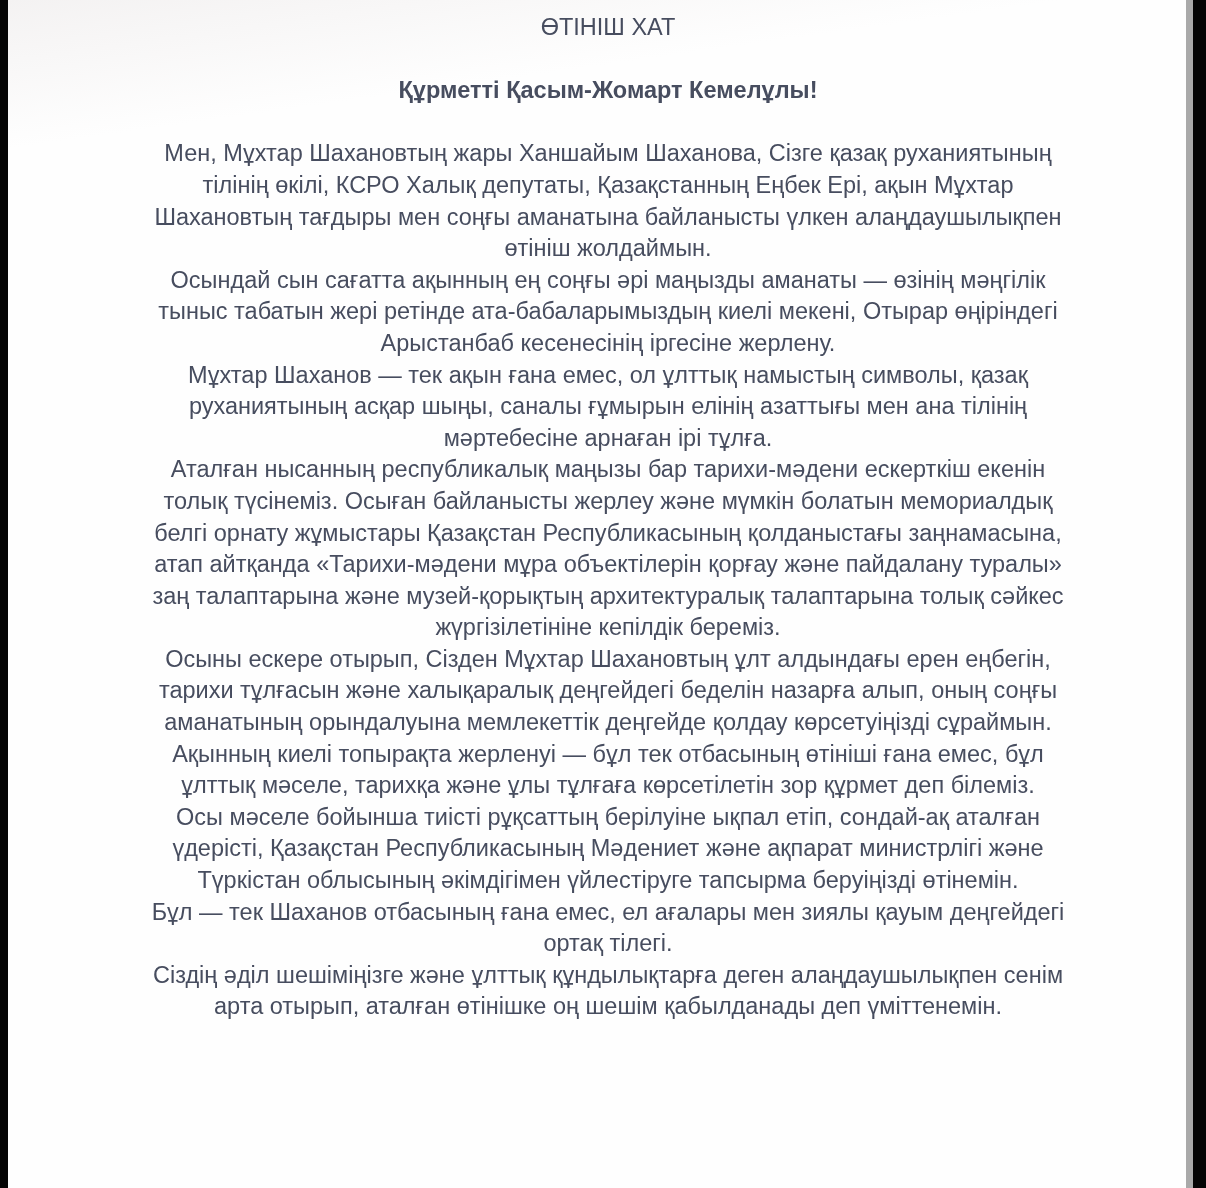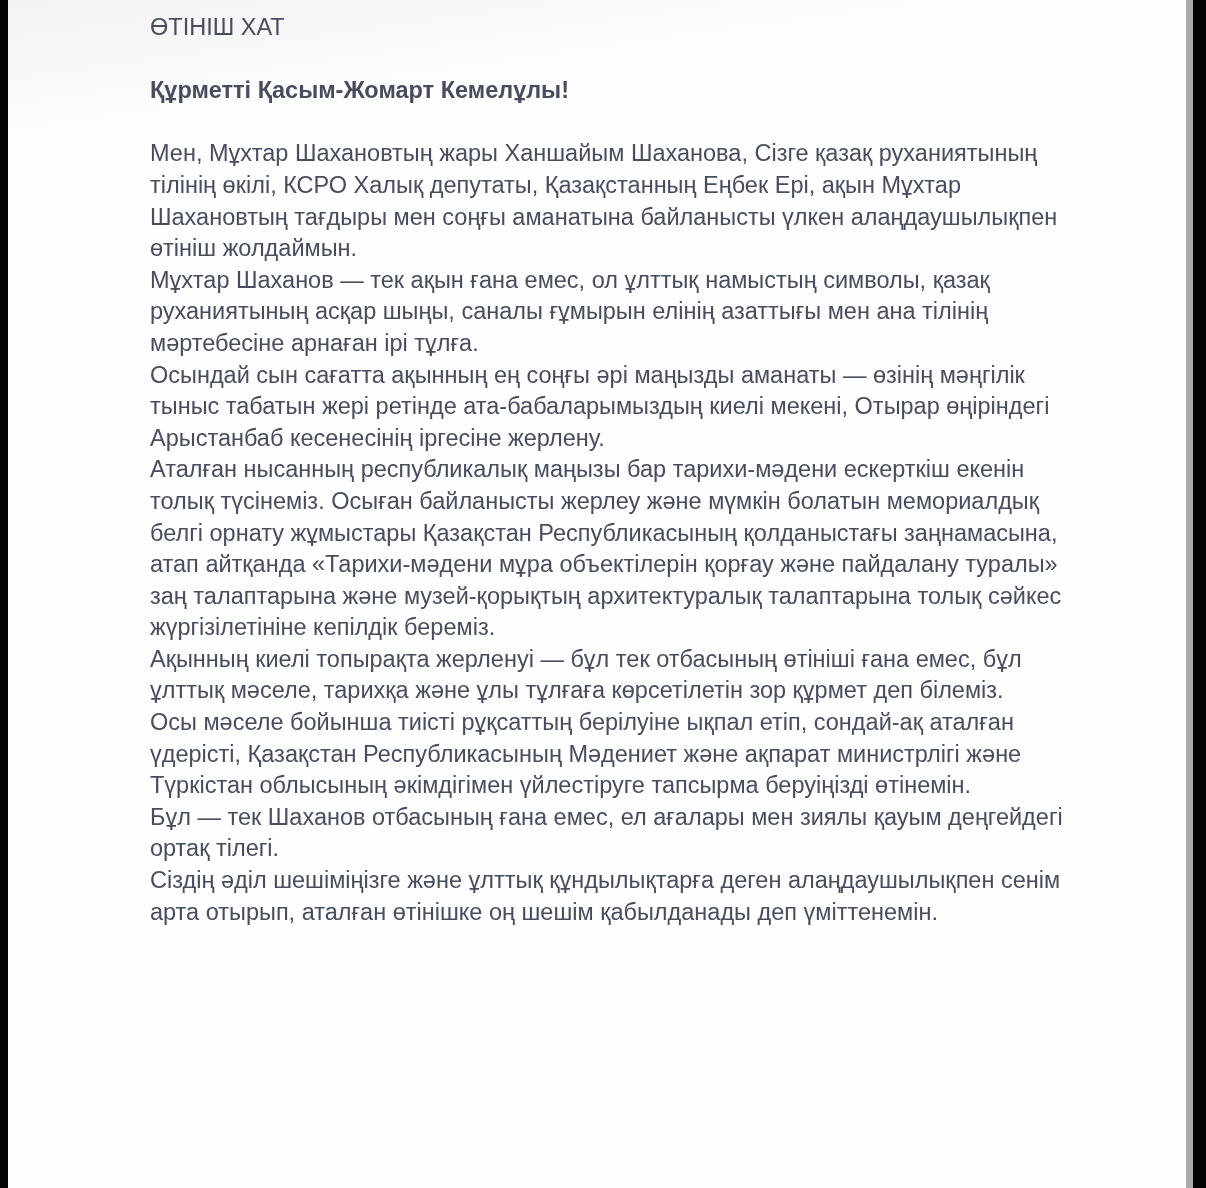--- a/index.html
+++ b/index.html
@@ -8,20 +8,21 @@
     width: 1206px;
     height: 1188px;
     overflow: hidden;
     background: #ffffff;
   }
   .photo {
     position: relative;
     width: 1206px;
     height: 1188px;
     font-family: "Liberation Sans", "DejaVu Sans", sans-serif;
+    text-align: center;
   }
   .edge-left {
     position: absolute;
     left: 0; top: 0;
     width: 8px; height: 1188px;
     background: var(--edge-black, #050505);
   }
   .edge-gray {
     position: absolute;
     right: 13px; top: 0;
@@ -64,23 +65,24 @@
 <body>
 
 <div class="photo">
   <div class="edge-left"></div>
   <div class="page">
     <div class="content">
       <p class="title">ӨТІНІШ ХАТ</p>
       <p class="salutation">Құрметті Қасым-Жомарт Кемелұлы!</p>
       <div class="body-text">
           <p>Мен, Мұхтар Шахановтың жары Ханшайым Шаханова, Сізге қазақ руханиятының тілінің өкілі, КСРО Халық депутаты, Қазақстанның Еңбек Ері, ақын Мұхтар Шахановтың тағдыры мен соңғы аманатына байланысты үлкен алаңдаушылықпен өтініш жолдаймын.</p>
+          <p>Осындай сын сағатта ақынның ең соңғы әрі маңызды аманаты — өзінің мәңгілік тыныс табатын жері ретінде ата-бабаларымыздың киелі мекені, Отырар өңіріндегі Арыстанбаб кесенесінің іргесіне жерлену.</p>
           <p>Мұхтар Шаханов — тек ақын ғана емес, ол ұлттық намыстың символы, қазақ руханиятының асқар шыңы, саналы ғұмырын елінің азаттығы мен ана тілінің мәртебесіне арнаған ірі тұлға.</p>
-          <p>Осындай сын сағатта ақынның ең соңғы әрі маңызды аманаты — өзінің мәңгілік тыныс табатын жері ретінде ата-бабаларымыздың киелі мекені, Отырар өңіріндегі Арыстанбаб кесенесінің іргесіне жерлену.</p>
           <p>Аталған нысанның республикалық маңызы бар тарихи-мәдени ескерткіш екенін толық түсінеміз. Осыған байланысты жерлеу және мүмкін болатын мемориалдық белгі орнату жұмыстары Қазақстан Республикасының қолданыстағы заңнамасына, атап айтқанда «Тарихи-мәдени мұра объектілерін қорғау және пайдалану туралы» заң талаптарына және музей-қорықтың архитектуралық талаптарына толық сәйкес жүргізілетініне кепілдік береміз.</p>
+          <p>Осыны ескере отырып, Сізден Мұхтар Шахановтың ұлт алдындағы ерен еңбегін, тарихи тұлғасын және халықаралық деңгейдегі беделін назарға алып, оның соңғы аманатының орындалуына мемлекеттік деңгейде қолдау көрсетуіңізді сұраймын.</p>
           <p>Ақынның киелі топырақта жерленуі — бұл тек отбасының өтініші ғана емес, бұл ұлттық мәселе, тарихқа және ұлы тұлғаға көрсетілетін зор құрмет деп білеміз.</p>
           <p>Осы мәселе бойынша тиісті рұқсаттың берілуіне ықпал етіп, сондай-ақ аталған үдерісті, Қазақстан Республикасының Мәдениет және ақпарат министрлігі және Түркістан облысының әкімдігімен үйлестіруге тапсырма беруіңізді өтінемін.</p>
           <p>Бұл — тек Шаханов отбасының ғана емес, ел ағалары мен зиялы қауым деңгейдегі ортақ тілегі.</p>
           <p>Сіздің әділ шешіміңізге және ұлттық құндылықтарға деген алаңдаушылықпен сенім арта отырып, аталған өтінішке оң шешім қабылданады деп үміттенемін.</p>
         </div>
     </div>
   </div>
   <div class="edge-gray"></div>
   <div class="edge-right"></div>
 </div>

